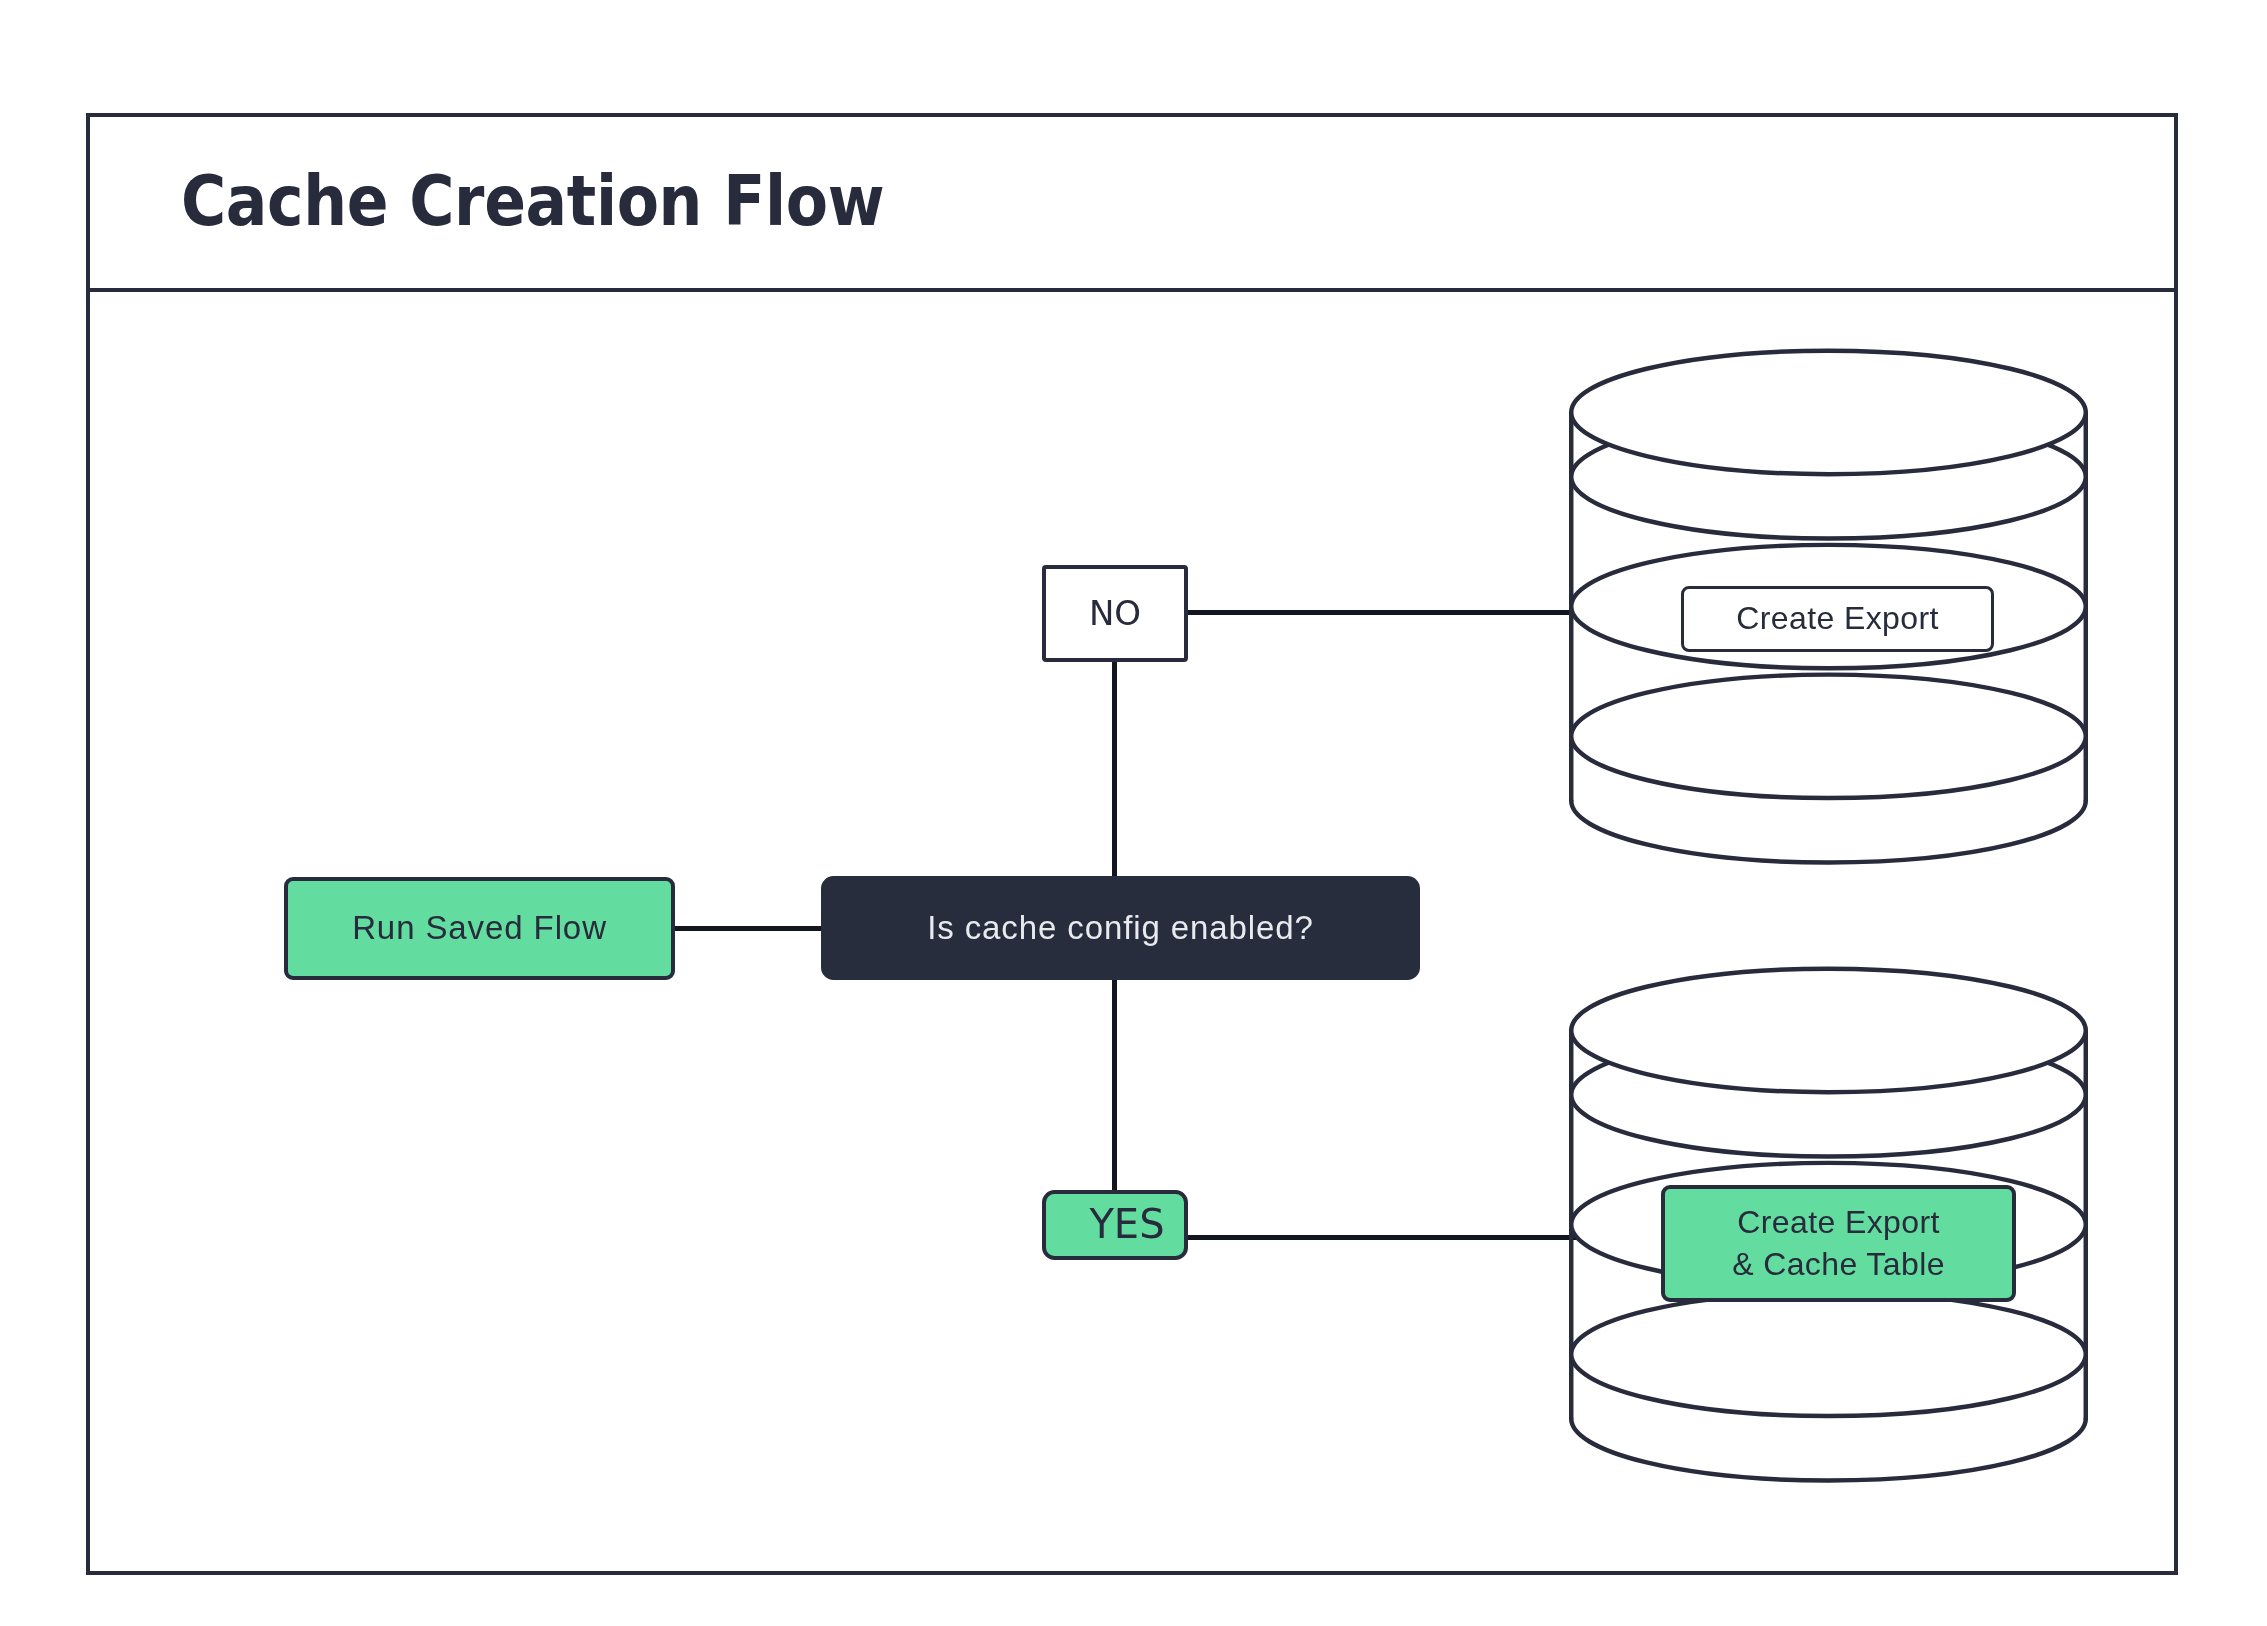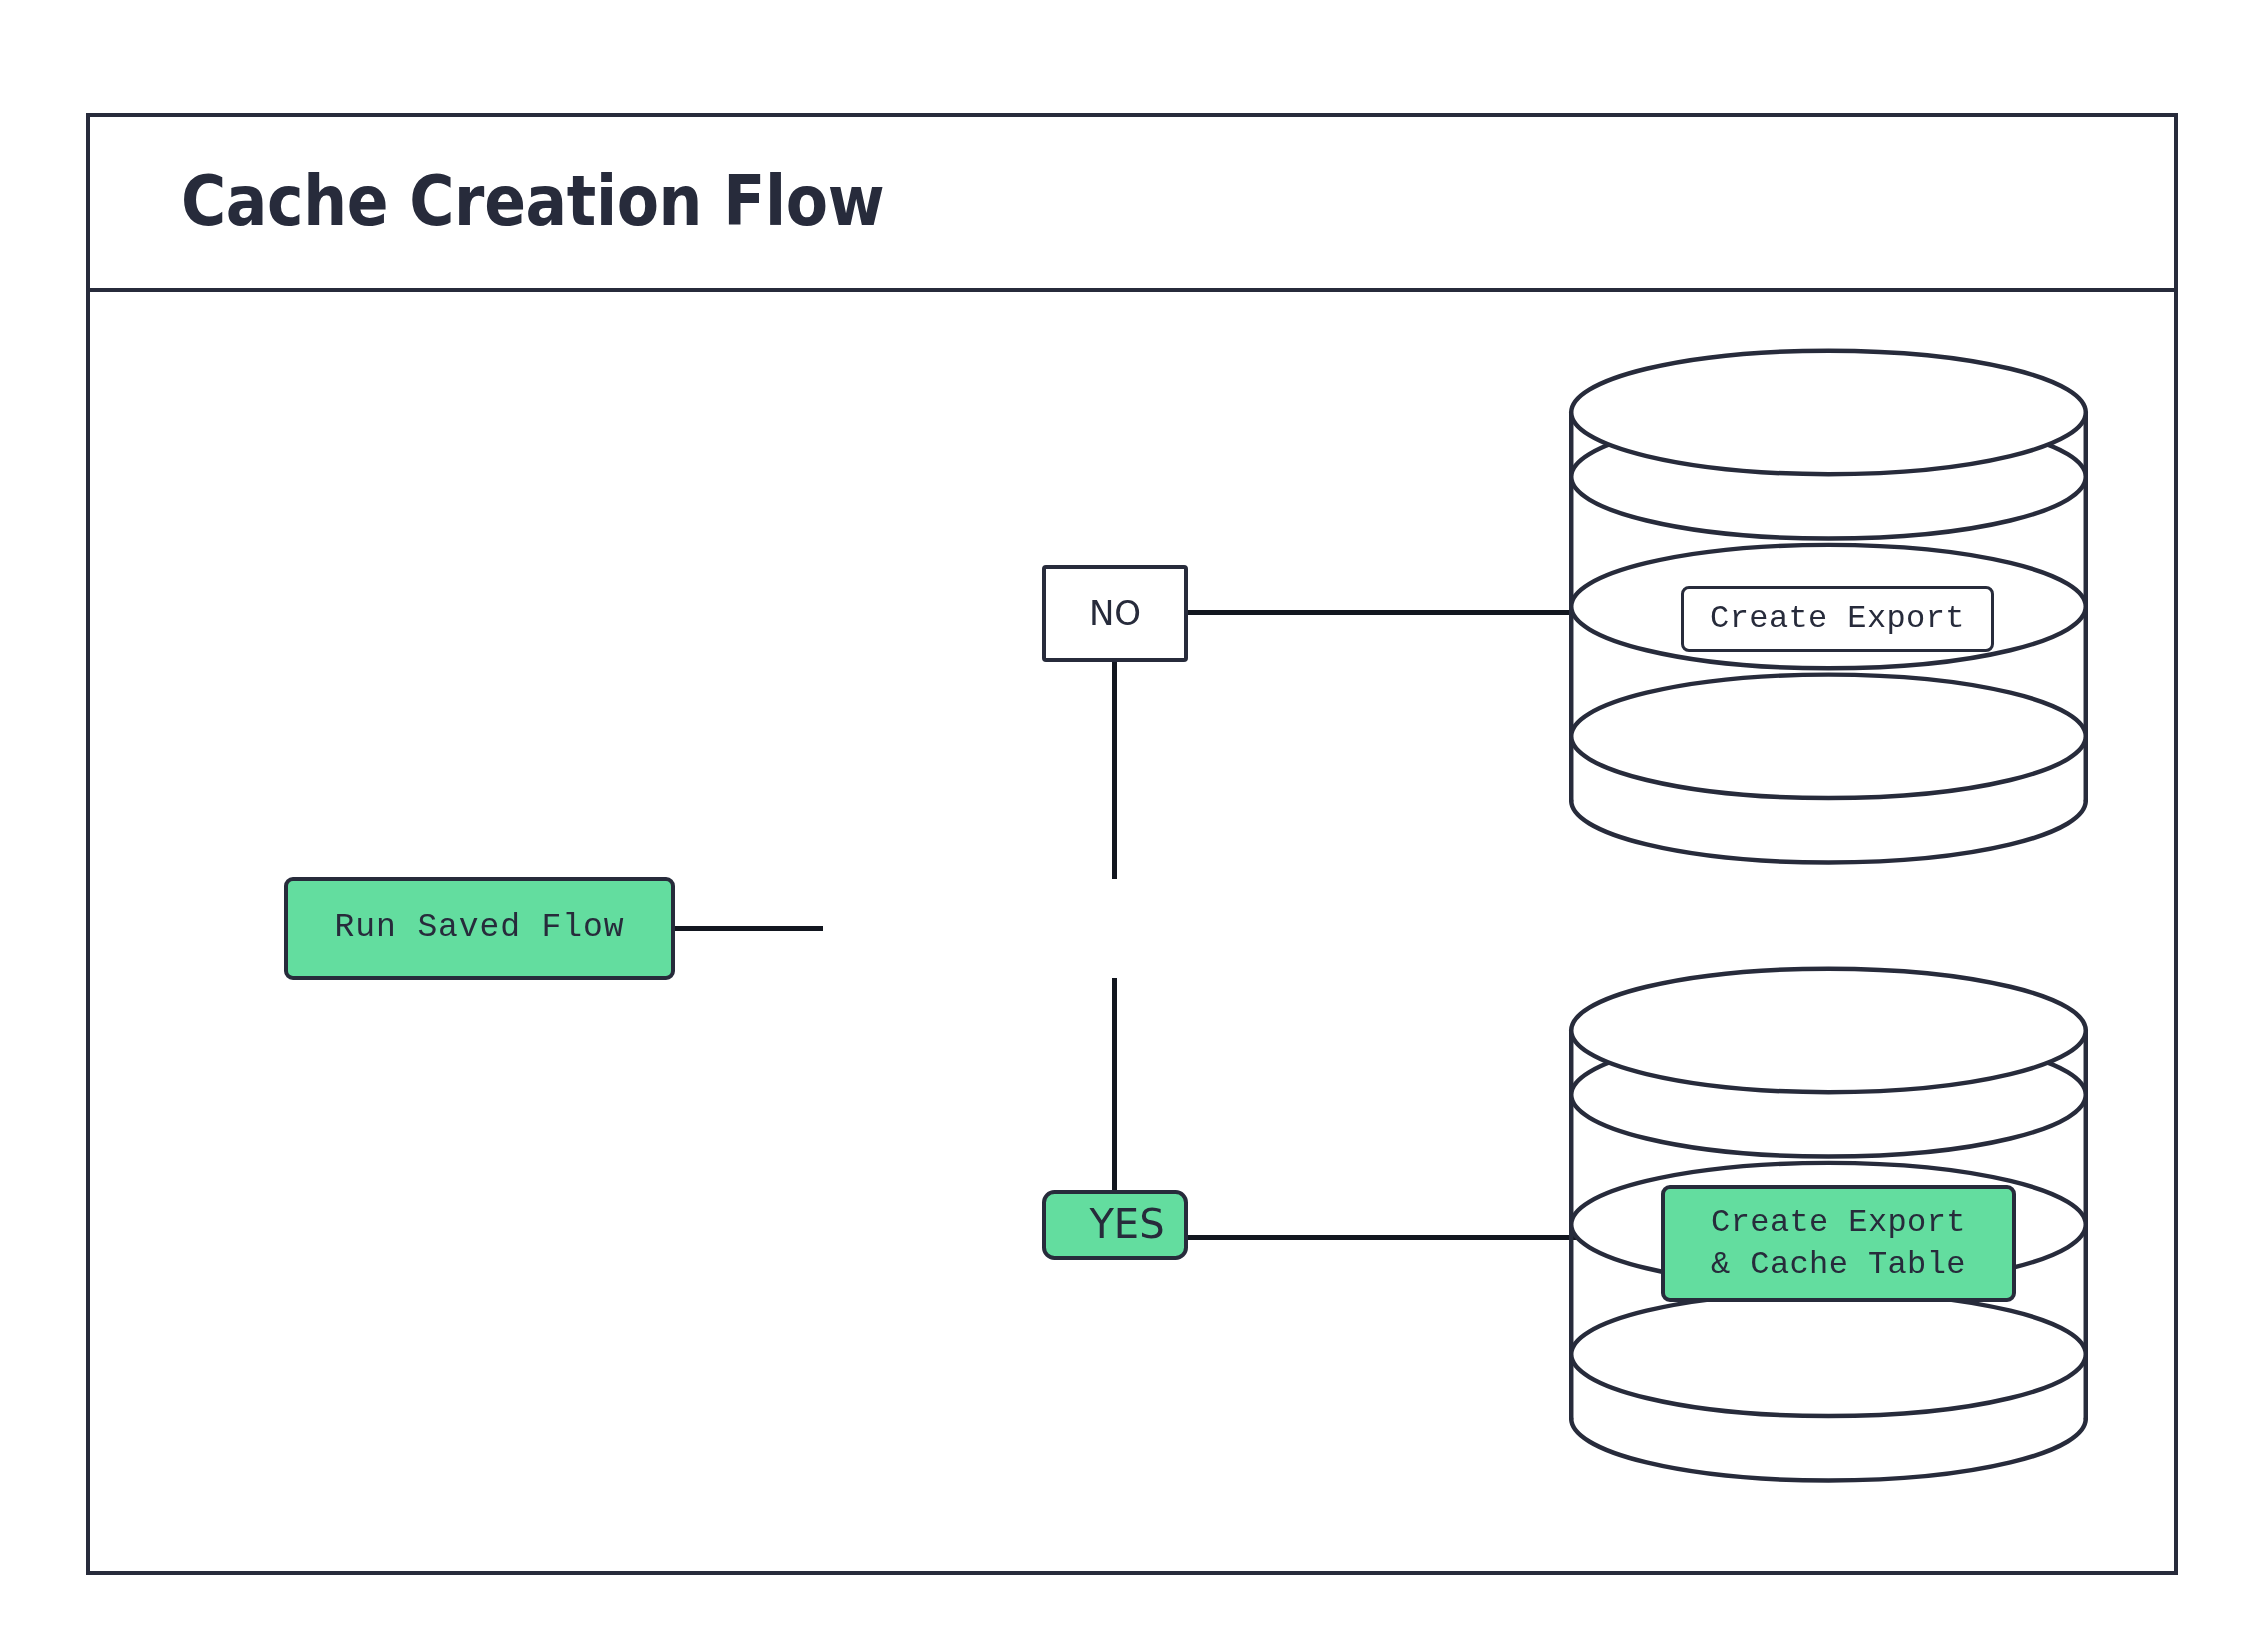--- a/index.html
+++ b/index.html
@@ -66,21 +66,21 @@
   
   .node {
     position: absolute;
     box-sizing: border-box;
     display: flex;
     align-items: center;
     justify-content: center;
     text-align: center;
     border: 4.5px solid #272b3b;
     border-radius: 9px;
-    font-family: Liberation Mono, monospace;
+    font-family: Liberation Sans, sans-serif;
     color: #272b3b;
     line-height: 1.24;
     white-space: pre-line;
   }
   .node.green { background: #63dd9f; }
   .node.white { background: #ffffff; }
   .node.dark {
     background: #282d3d;
     border-color: #282d3d;
     color: #e8eaee;
@@ -205,19 +205,20 @@
         <ellipse cx="290" cy="72" rx="287.5" ry="69" fill="#ffffff"></ellipse>
       </g>
     </svg>
   </div>
 
   <div class="node green" id="node-create-export-cache">Create Export
 &amp; Cache Table</div>
 
   <div class="node green" id="node-run-saved-query">Run Saved Flow</div>
 
+  <div class="node dark" id="node-decision">Is cache config enabled?</div>
 
   <div class="node white sans" id="node-label-no">NO</div>
 
   <div class="node green sans" id="node-label-yes">YES</div>
 
 </div>
 
 
 </body></html>

